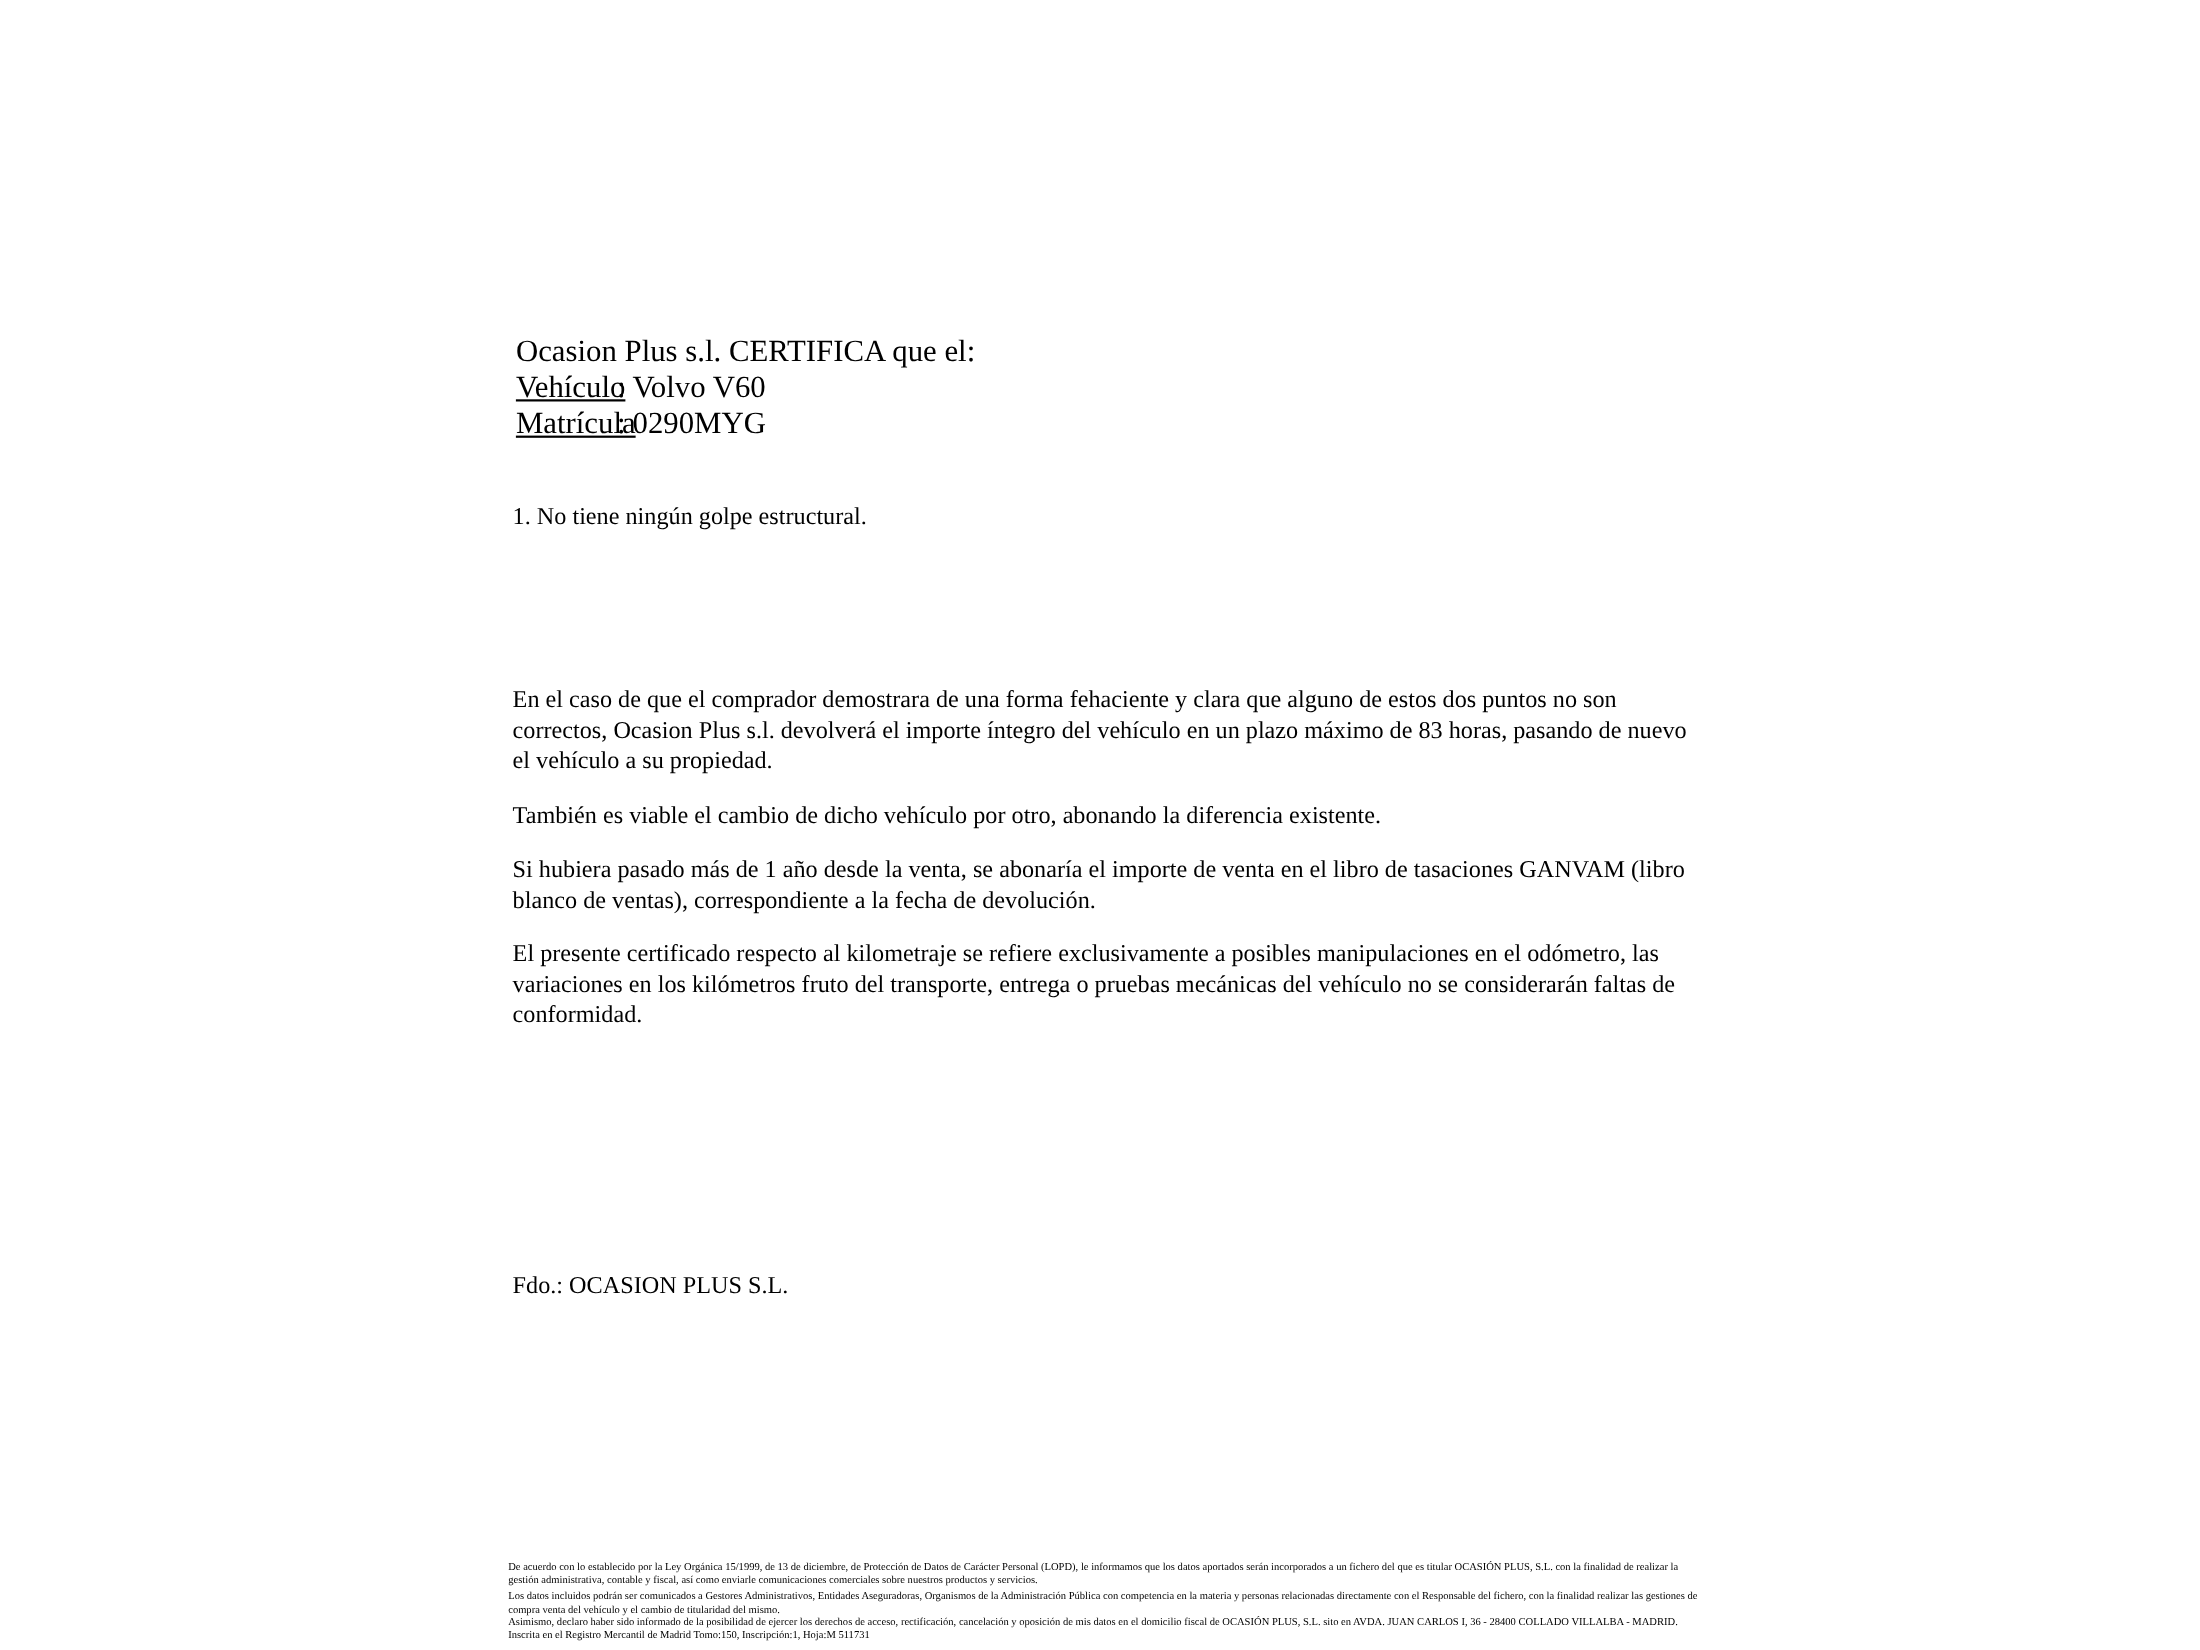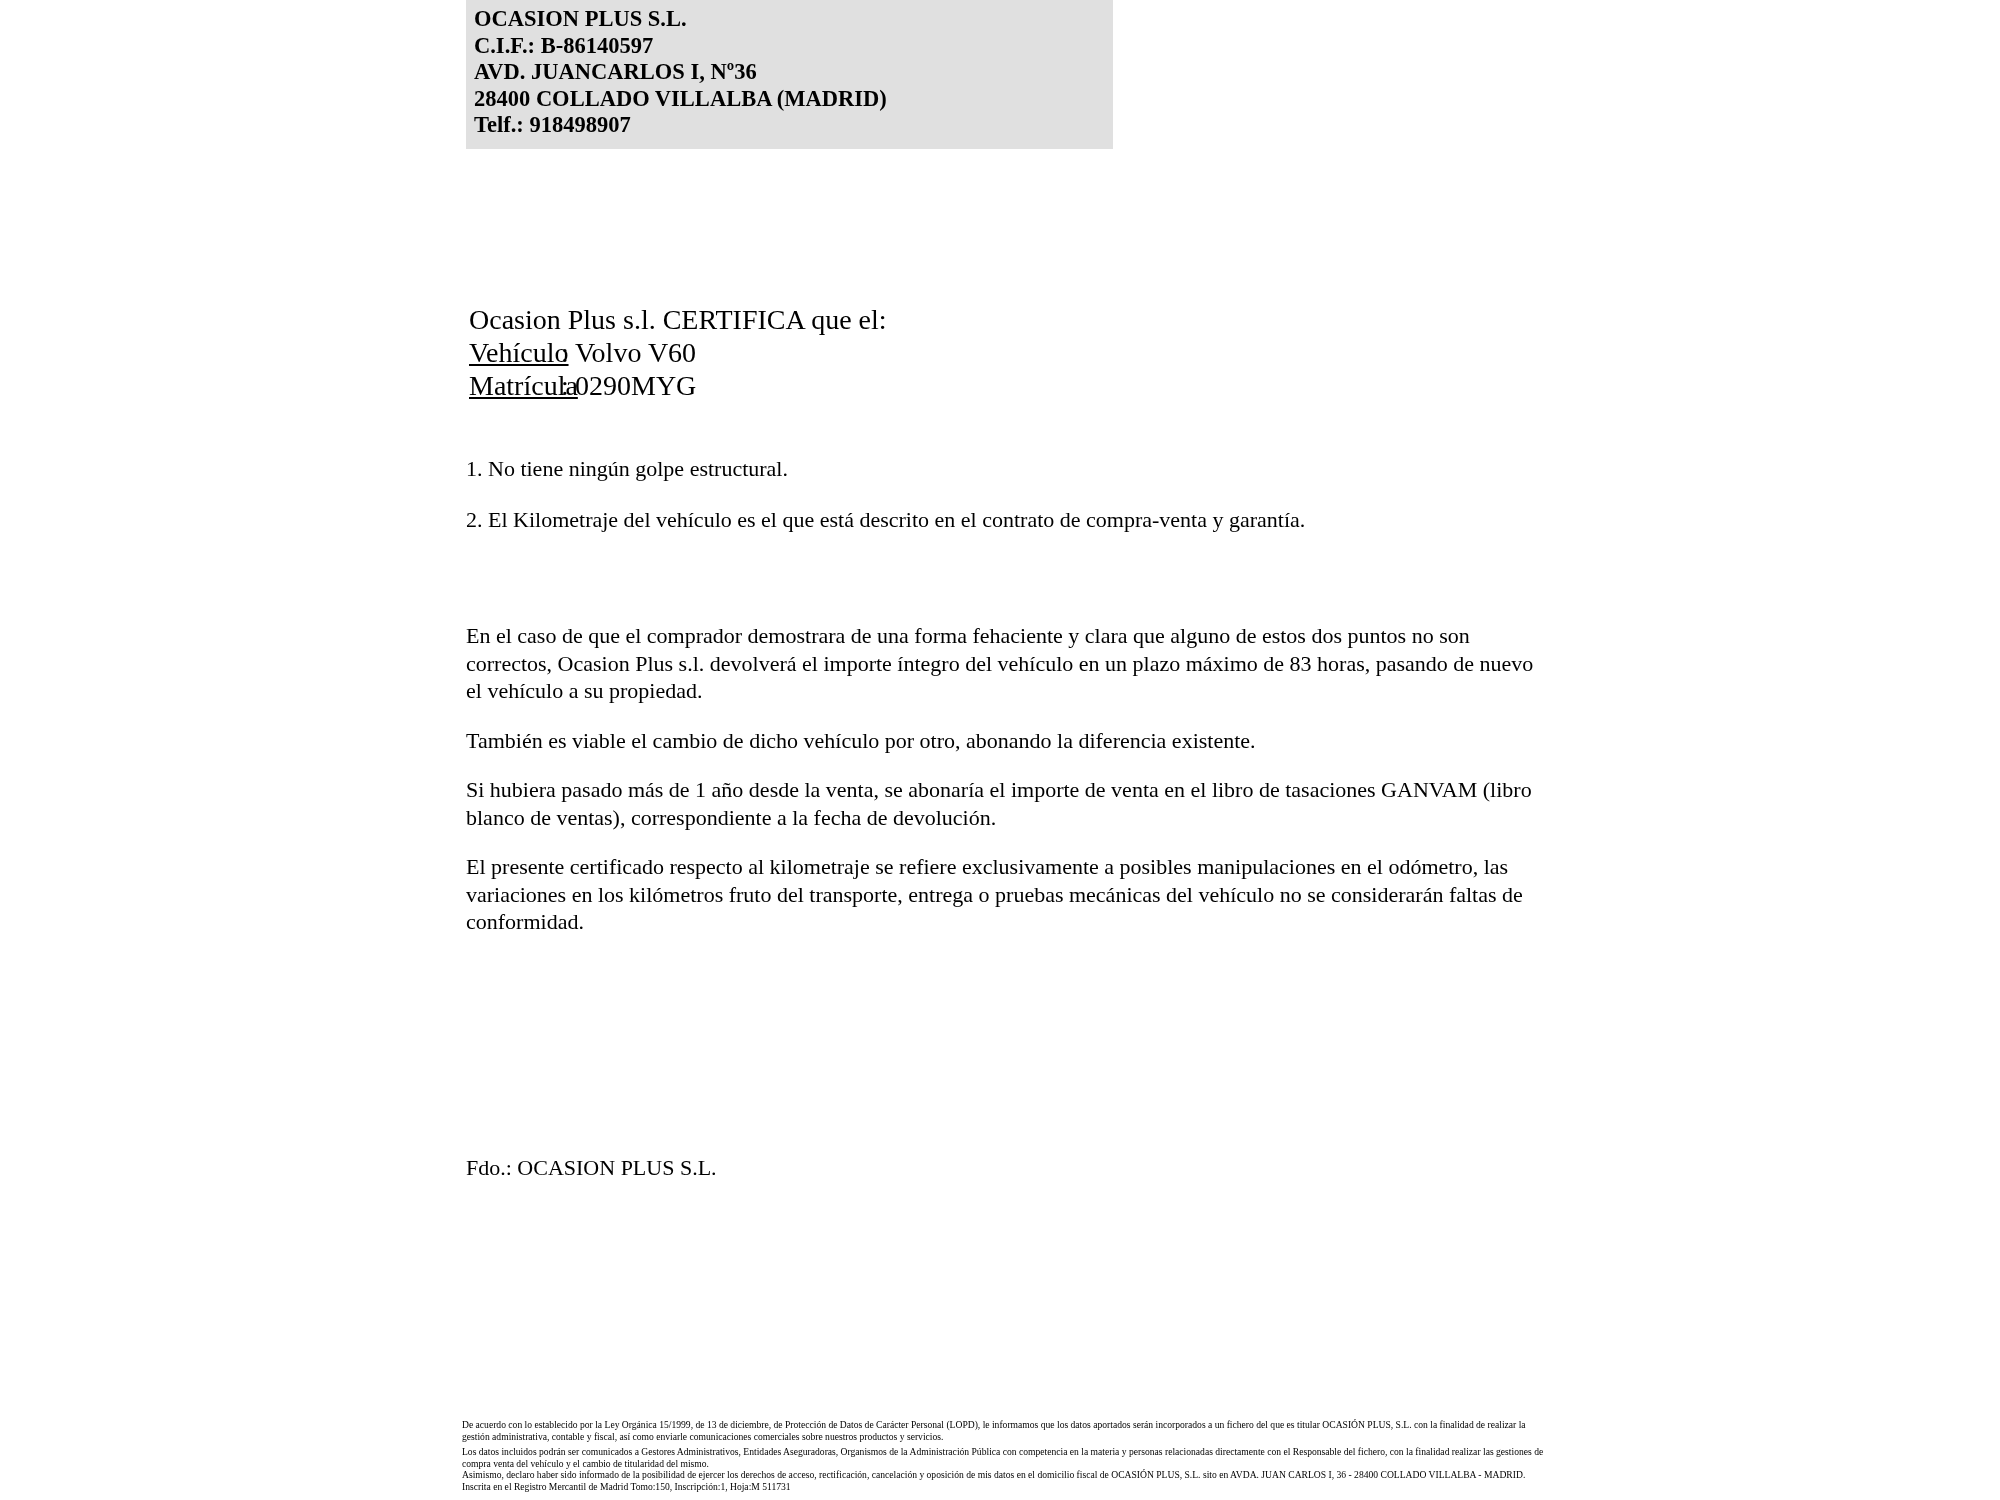--- a/index.html
+++ b/index.html
@@ -130,42 +130,34 @@
   }
   .legal p.tight {
     margin: 0;
   }
 </style>
 </head>
 <body>
 
 <div class="page">
 
-  <div class="letterhead">
-    <div class="lh-line">OCASION PLUS S.L.</div>
-    <div class="lh-line">C.I.F.: B-86140597</div>
-    <div class="lh-line">AVD. JUANCARLOS I, Nº36</div>
-    <div class="lh-line">28400 COLLADO VILLALBA (MADRID)</div>
-    <div class="lh-line">Telf.: 918498907</div>
-  </div>
 
 
   <div class="certifica">
     <div>Ocasion Plus s.l. CERTIFICA que el:</div>
     <div class="kv">
       <span class="k">Vehículo</span><span class="sep">:</span><span>Volvo V60</span>
     </div>
     <div class="kv">
       <span class="k">Matrícula</span><span class="sep">:</span><span>0290MYG</span>
     </div>
   </div>
 
   <div class="points">
     <div class="pt">1. No tiene ningún golpe estructural.</div>
-    <div class="pt">2. El Kilometraje del vehículo es el que está descrito en el contrato de compra-venta y garantía.</div>
   </div>
 
   <div class="bodytext">
     <p>En el caso de que el comprador demostrara de una forma fehaciente y clara que alguno de estos dos puntos no son correctos, Ocasion Plus s.l. devolverá el importe íntegro del vehículo en un plazo máximo de 83 horas, pasando de nuevo el vehículo a su propiedad.</p>
     <p>También es viable el cambio de dicho vehículo por otro, abonando la diferencia existente.</p>
     <p>Si hubiera pasado más de 1 año desde la venta, se abonaría el importe de venta en el libro de tasaciones GANVAM (libro blanco de ventas), correspondiente a la fecha de devolución.</p>
     <p class="last">El presente certificado respecto al kilometraje se refiere exclusivamente a posibles manipulaciones en el odómetro, las variaciones en los kilómetros fruto del transporte, entrega o pruebas mecánicas del vehículo no se considerarán faltas de conformidad.</p>
   </div>
 
   <div class="signature">Fdo.: OCASION PLUS S.L.</div>

